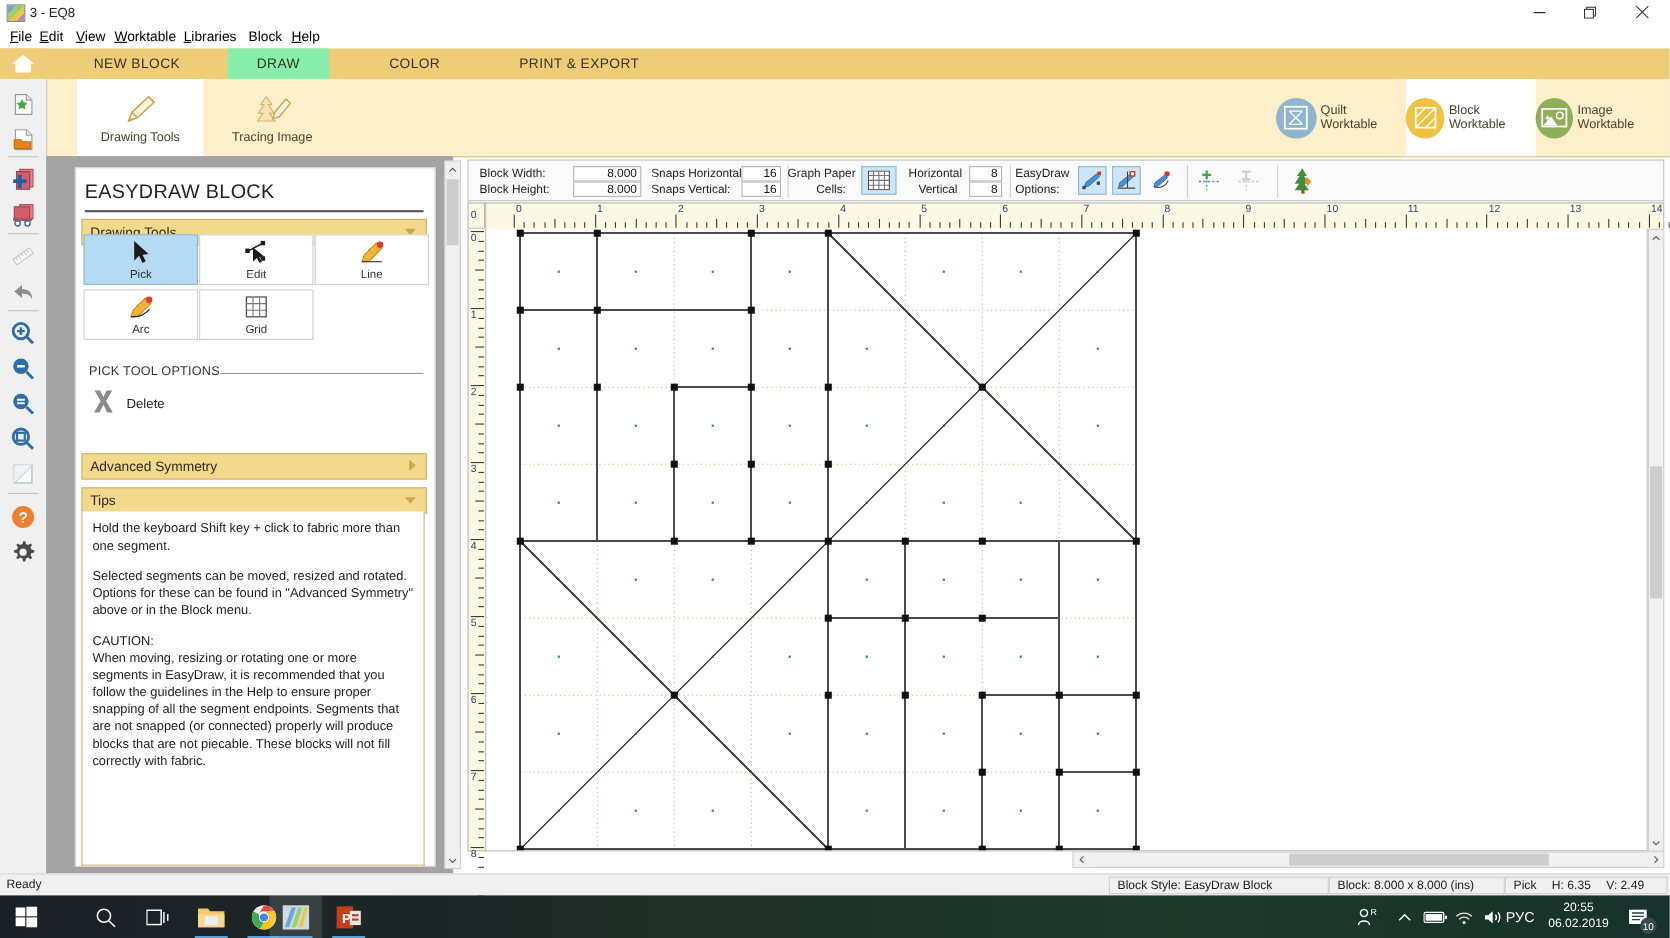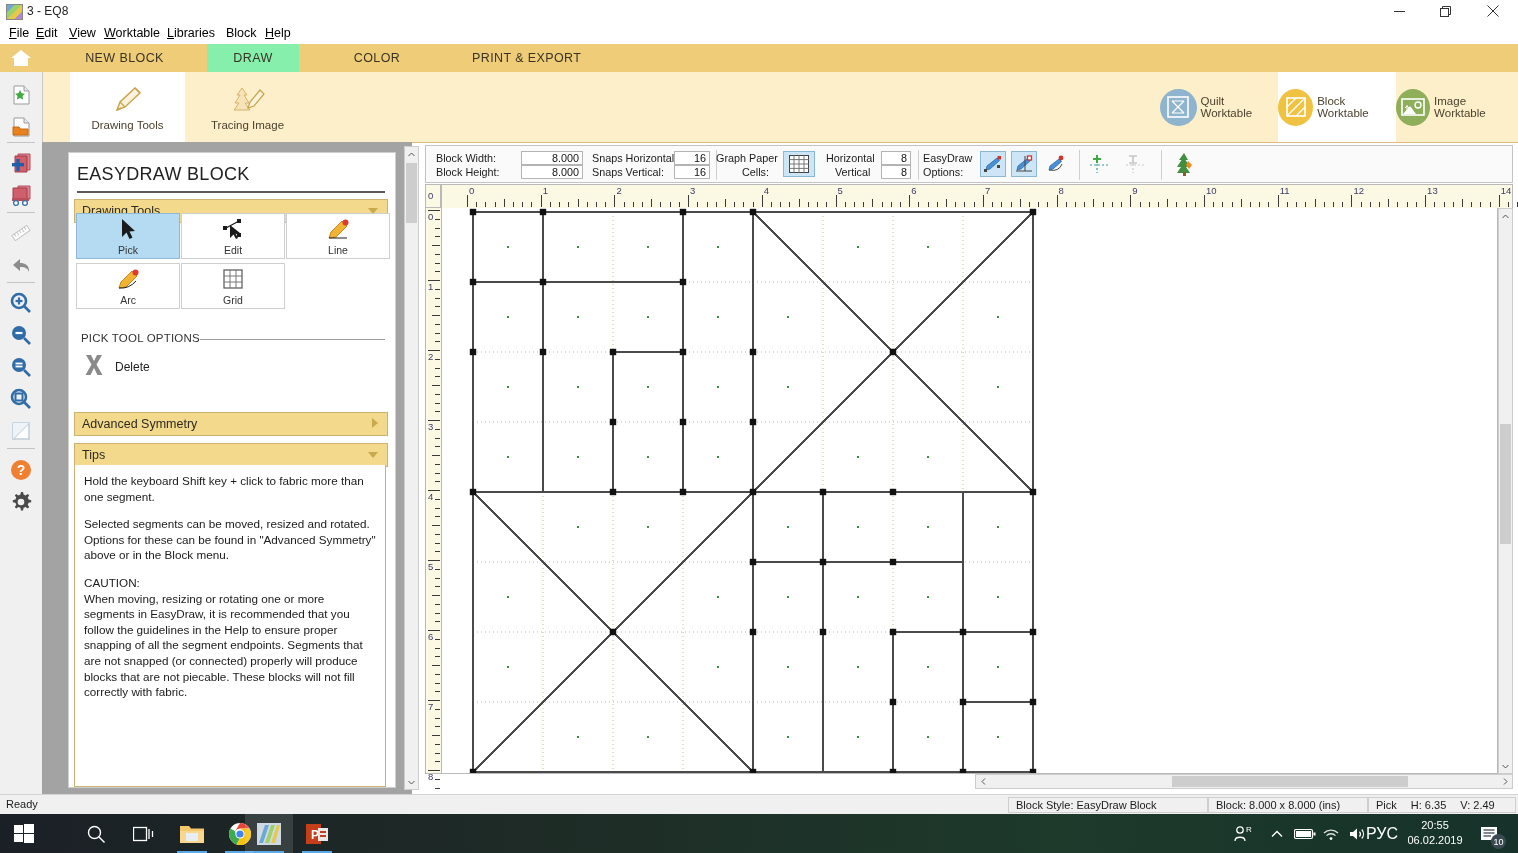--- a/index.html
+++ b/index.html
@@ -118,21 +118,21 @@
   .sb-mouse{position:absolute;top:2px;height:16px;border:1px solid #cfcfcf;box-sizing:border-box;background:#f0f0f0;
             display:flex;align-items:center;gap:14px;padding-left:7px;font-size:11px;color:#1b1b1b;}
 
   
   .taskbar{position:absolute;left:0;top:814px;width:1518px;height:39px;
            background:linear-gradient(90deg,#1b2026 0%,#1e2b26 35%,#1d3a2b 70%,#16322a 100%);}
   .tbi{position:absolute;top:0;height:39px;width:48px;display:flex;align-items:center;justify-content:center;}
   .tbi.active{background:rgba(255,255,255,.12);}
   .tbi .ul{position:absolute;bottom:0;left:9px;width:30px;height:2px;background:#5aa9e6;}
   .tray{position:absolute;top:0;height:39px;display:flex;align-items:center;justify-content:center;}
-  .tray-txt{font-size:16px;color:#fff;}
+  .tray-txt{font-size:13px;color:#fff;}
   .clock{position:absolute;top:4px;text-align:center;color:#fff;font-size:11px;line-height:15px;}
   .badge{position:absolute;right:4px;bottom:4px;width:15px;height:15px;border-radius:50%;
          background:#3b4a52;color:#fff;font-size:9px;display:flex;align-items:center;justify-content:center;}
 </style>
 </head>
 <body>
 
 <div id="app">
 
   <div class="titlebar">

